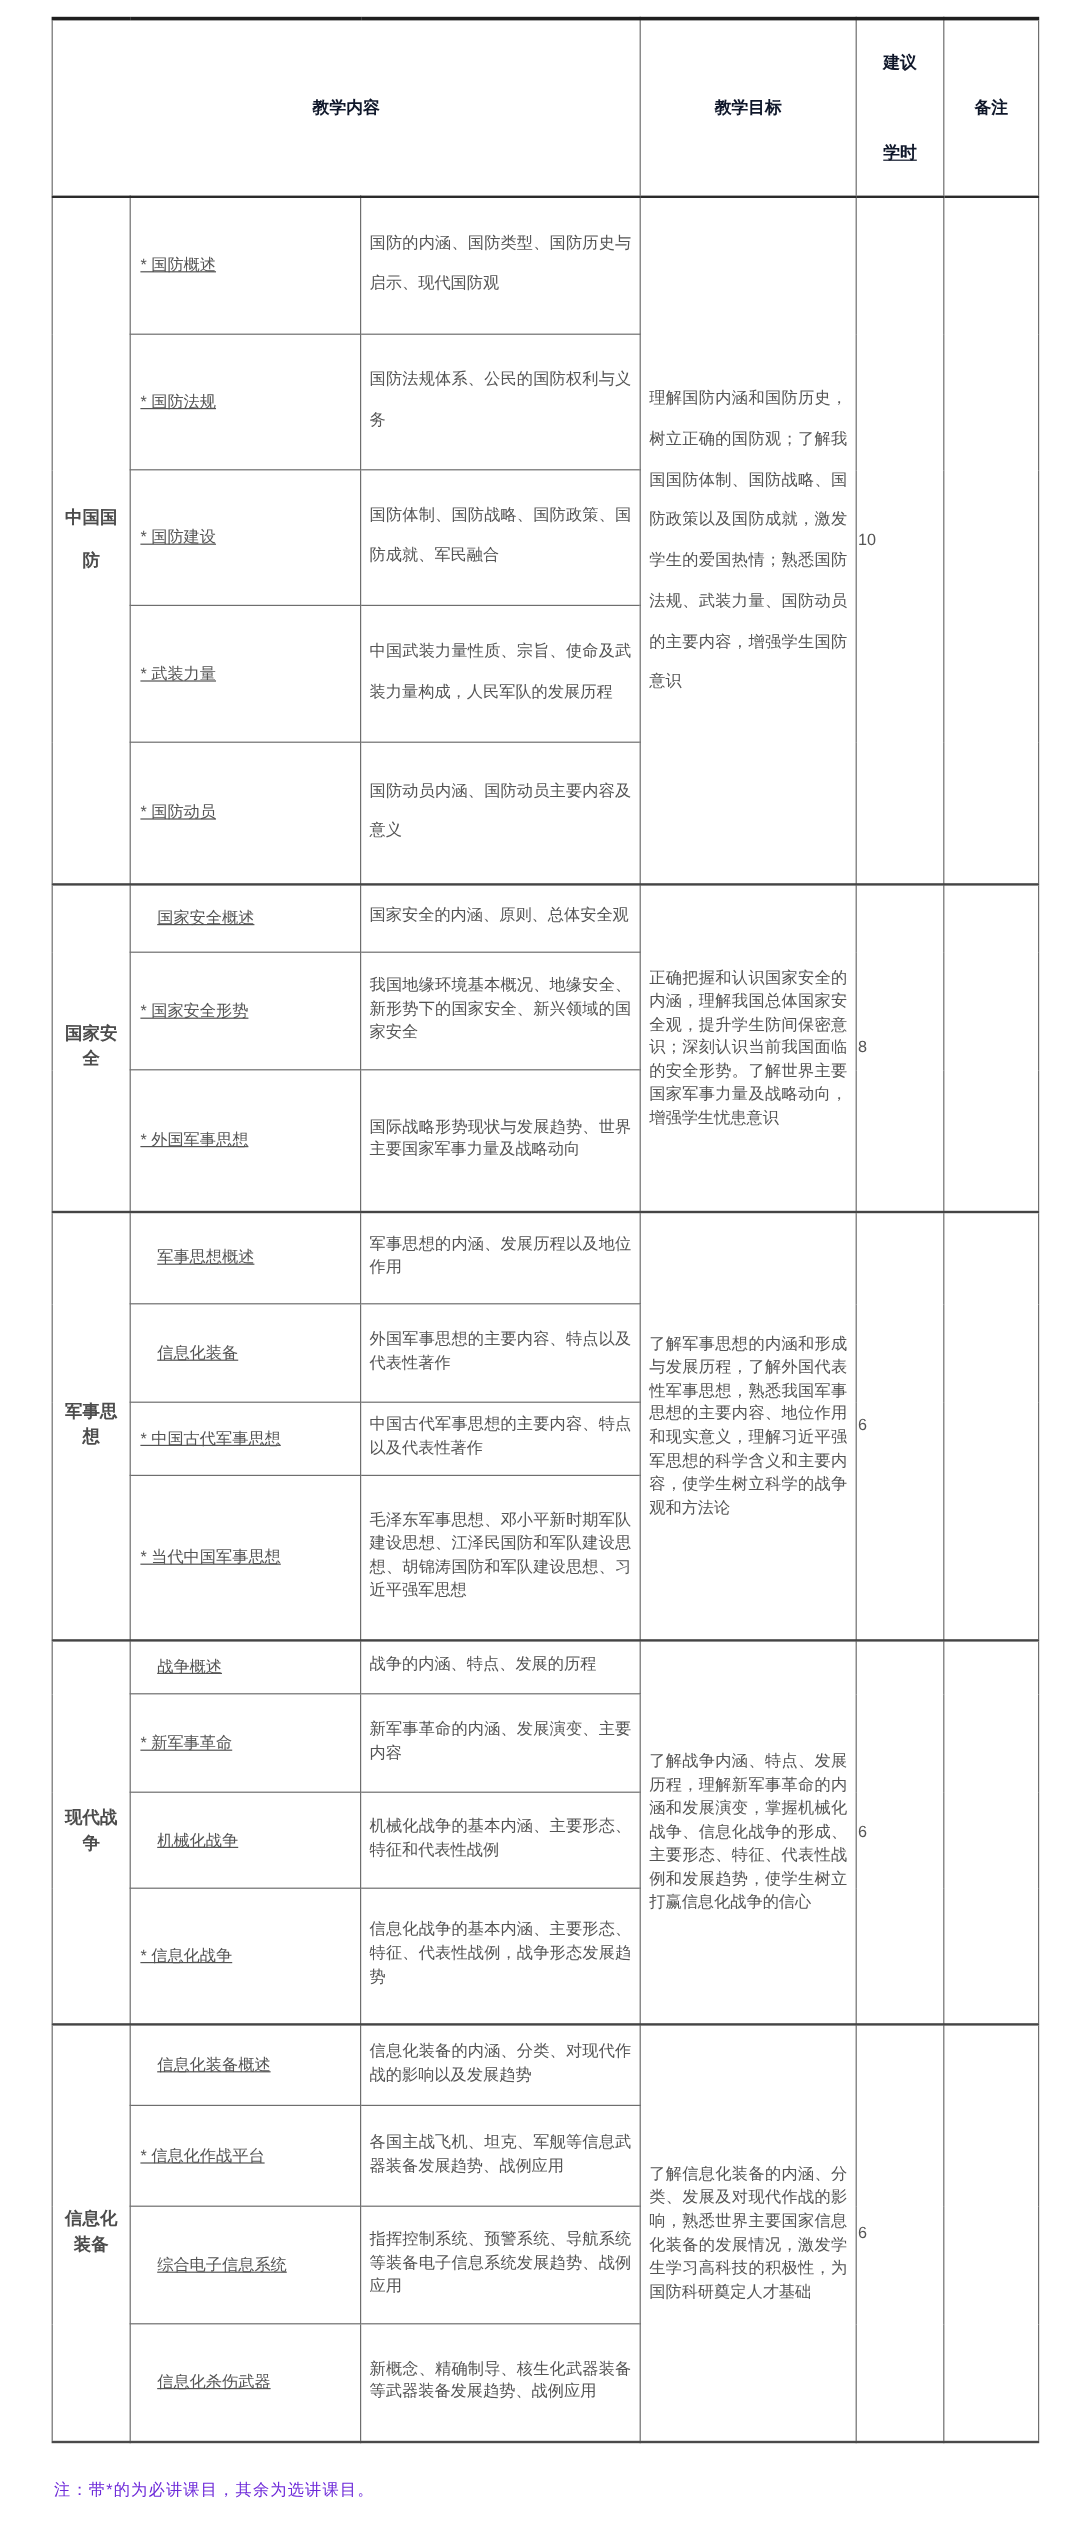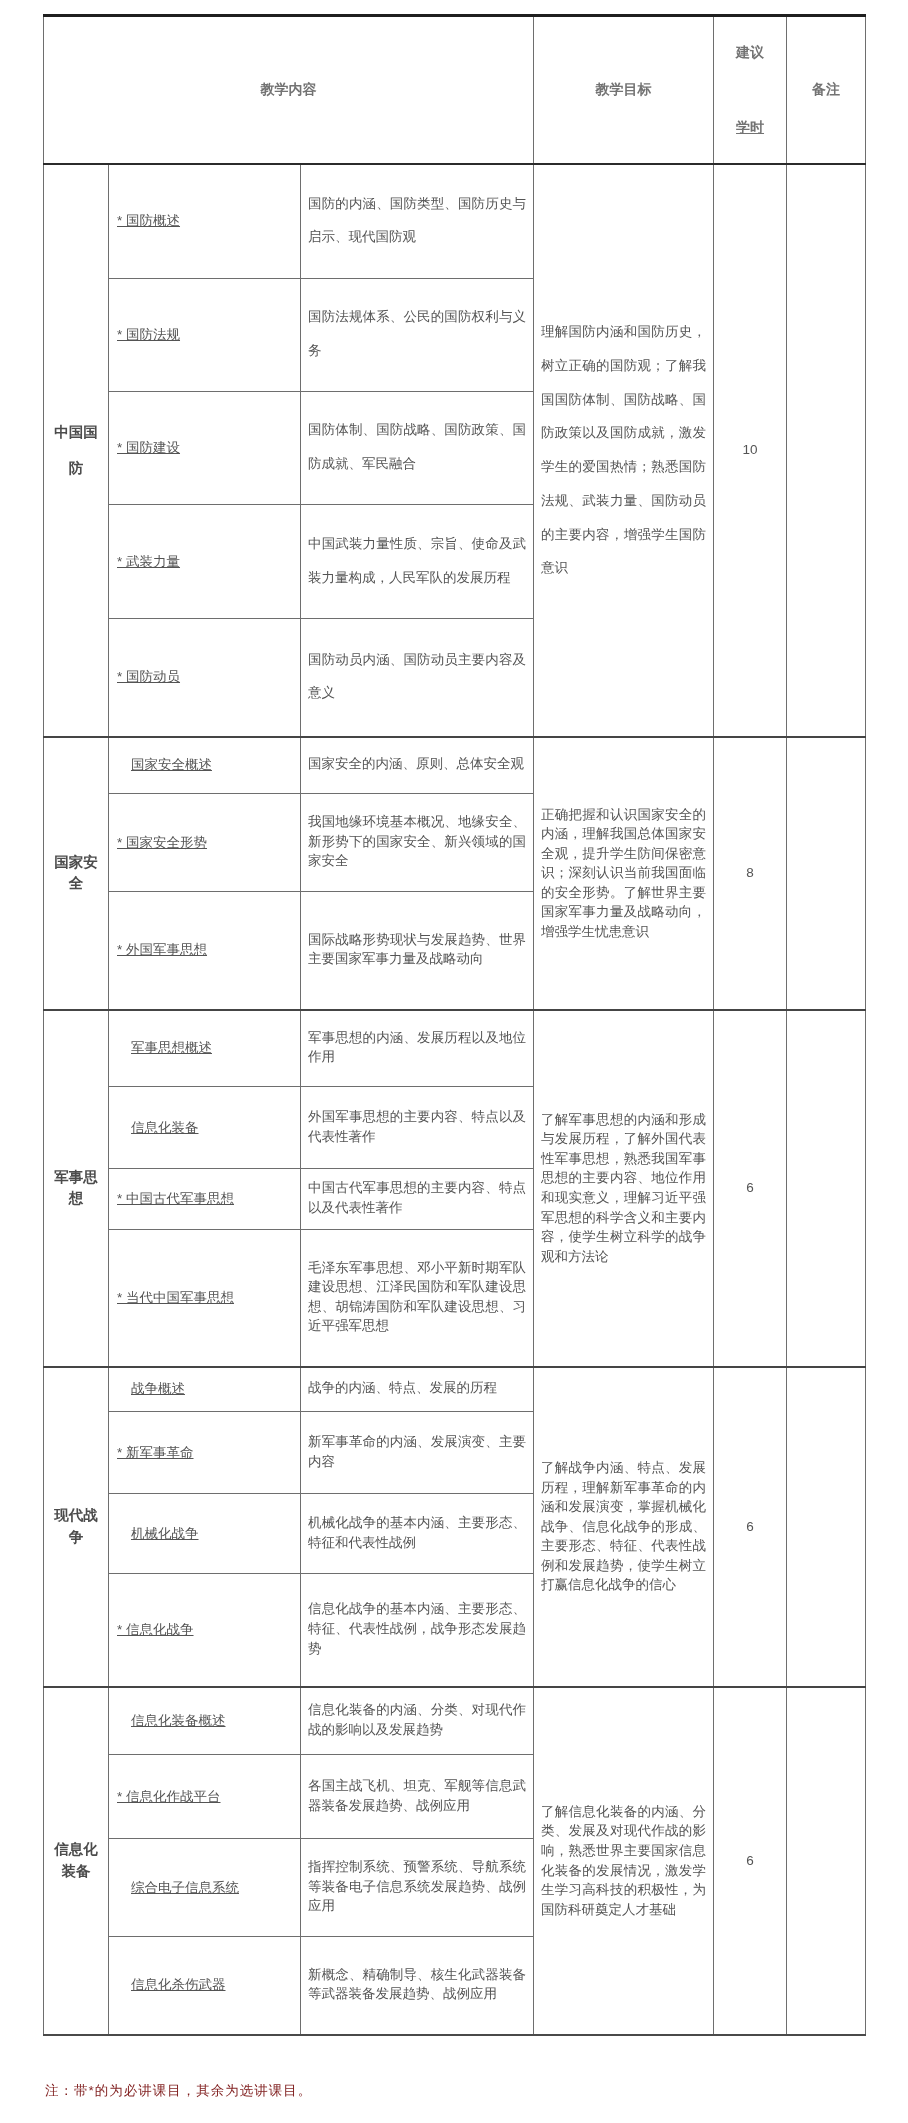--- a/index.html
+++ b/index.html
@@ -17,42 +17,42 @@
   td,th{
     border:1px solid #6e6e6e;
     vertical-align:middle;
     box-sizing:border-box;
     font-weight:normal;
     word-break:break-all;
     overflow:hidden;
   }
   thead th{
     border-bottom:2px solid #2b2b2b;
-    font-weight:bold;text-align:center;font-size:14px;color:#737373;
+    font-weight:bold;text-align:center;font-size:14px;color:#0f172a;
   }
   tbody{border-top:2px solid #454545;}
   
   .cat{
     text-align:center;font-weight:bold;font-size:14.5px;color:#4c4c4c;
     padding:0 9px;
   }
   .topic{text-align:left;padding:6px 6px 6px 8px;text-decoration:underline;}
   .topic.no-star{padding-left:22px;}
   .detail{text-align:justify;padding:8px 7px;font-family:Liberation Mono, monospace;}
   .obj{text-align:justify;padding:0 7px;}
-  .hours{text-align:center;}
+  .hours{}
   .remark{}
   
   tbody.loose td{line-height:2.5;}
   tbody.tight td{line-height:1.45;}
   
   .hours-head span{display:block;line-height:1.2;}
   .hours-head span + span{margin-top:58px;text-decoration:underline;}
   .footnote{
-    margin:46px 0 0 2px;font-size:13.5px;color:#7f1d1d;letter-spacing:1px;
+    margin:30px 0 0 2px;font-size:13.5px;color:#6d28d9;letter-spacing:1px;
   }
 </style>
 </head>
 <body>
 
 <div class="page">
   <table class="curriculum">
     <colgroup>
       <col style="width:65px">
         <col style="width:192px">

